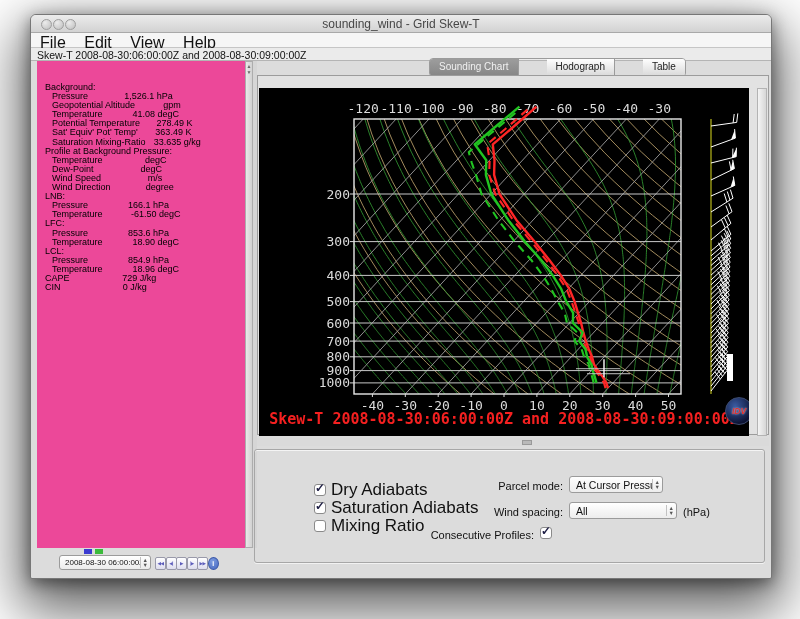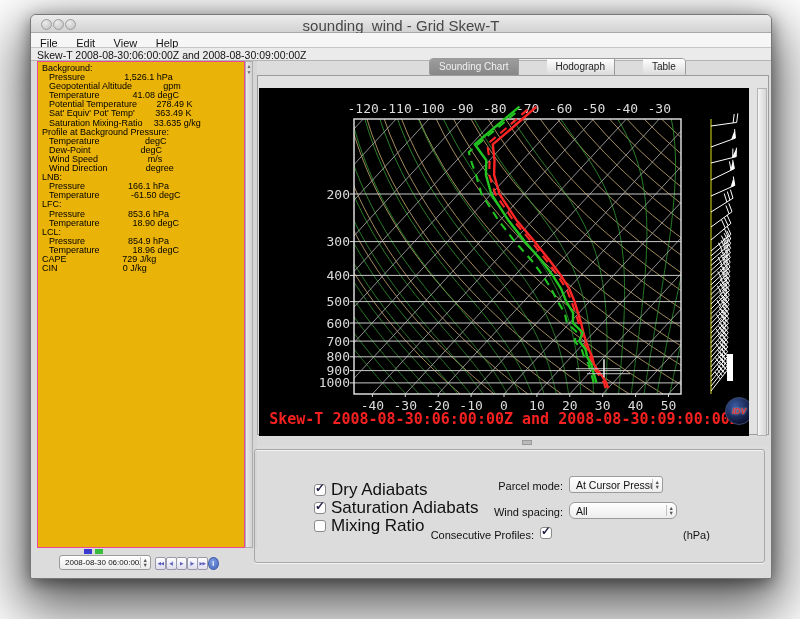--- a/index.html
+++ b/index.html
@@ -2,31 +2,31 @@
 <html><head>
 <meta charset="utf-8">
 <style>
   html,body{margin:0;padding:0;background:#ffffff;}
   .page{position:relative;width:800px;height:619px;overflow:hidden;font-family:"Liberation Sans",sans-serif;}
   .window{position:absolute;left:30px;top:14px;width:740px;height:563px;background:#dcdcdc;
     border:1px solid #777;border-radius:6px 6px 2px 2px;
     box-shadow:0 22px 55px 10px rgba(0,0,0,0.62),0 4px 16px rgba(0,0,0,0.45);}
   .titlebar{position:absolute;left:0;top:0;right:0;height:17px;border-radius:5px 5px 0 0;
     background:linear-gradient(#ececec,#d2d2d2);border-bottom:1px solid #a9a9a9;}
-  .title{position:absolute;left:0;right:0;top:2px;text-align:center;font-size:15px;color:#474747;}
+  .title{position:absolute;left:0;right:0;top:2px;text-align:center;font-size:12px;color:#474747;}
   .tl{position:absolute;top:4px;width:9px;height:9px;border-radius:50%;
     background:radial-gradient(circle at 35% 30%,#ececec,#bdbdbd);border:1px solid #9e9e9e;}
   .menubar{position:absolute;left:0;top:18px;right:0;height:14px;background:#f6f6f6;border-bottom:1px solid #c6c6c6;}
-  .menubar span{display:inline-block;margin:1px 0 0 14px;font-size:11px;color:#111;}
+  .menubar span{display:inline-block;margin:1px 0 0 14px;font-size:16px;color:#111;}
   .menubar span:first-child{margin-left:9px;}
   .infobar{position:absolute;left:0;top:33px;right:0;height:13px;background:#ebebeb;border-bottom:1px solid #b4b4b4;
     font-size:10.5px;color:#111;padding:1px 0 0 6px;box-sizing:border-box;}
   
-  .leftpanel{position:absolute;left:6px;top:46px;width:208px;height:487px;background:#eab308;border:1px solid #ec4899;
-    box-sizing:border-box;overflow:hidden;padding-top:2px;}
+  .leftpanel{position:absolute;left:6px;top:46px;width:208px;height:487px;background:#ec4899;border:4px solid #ec4899;
+    box-sizing:border-box;overflow:hidden;padding-top:18px;}
   .lrow{position:relative;height:9.1px;line-height:9.3px;font-size:9px;color:#000;white-space:nowrap;
     display:flex;padding:0 32px 0 4px;}
   .lrow.ind{padding-left:11px;}
   .lrow .ll{flex:0 0 auto;}
   .lrow .lv{flex:1 1 auto;text-align:center;}
   .lscroll{position:absolute;left:214px;top:46px;width:8px;height:487px;background:linear-gradient(90deg,#e9e9e9,#d2d2d2);
     border:1px solid #adadad;box-sizing:border-box;}
   .lscroll .ar{position:absolute;left:0;width:100%;text-align:center;font-size:5px;line-height:5px;color:#666;}
   .vsplit{position:absolute;left:222px;top:46px;width:4px;height:487px;background:#d6d6d6;}
   
@@ -550,28 +550,28 @@
     <div class="ctl-label" style="left:432px;top:465px;width:100px;">Parcel mode:</div>
     <div class="dropdown" style="left:538px;top:461px;width:94px;">
       <span class="dtext">At Cursor Pressure</span>
       <span class="ddarrows">
           <span>▲</span>
           <span>▼</span>
         </span>
     </div>
 
     <div class="ctl-label" style="left:432px;top:491px;width:100px;">Wind spacing:</div>
-    <div class="dropdown" style="left:538px;top:487px;width:108px;border-radius:6px;">
+    <div class="dropdown" style="left:538px;top:487px;width:108px;">
       <span class="dtext">All</span>
       <span class="ddarrows">
           <span>▲</span>
           <span>▼</span>
         </span>
     </div>
-    <div class="ctl-label" style="left:652px;top:491px;text-align:left;margin-top:23px;">(hPa)</div>
+    <div class="ctl-label" style="left:652px;top:491px;text-align:left;">(hPa)</div>
 
     <div class="ctl-label" style="left:353px;top:514px;width:150px;">Consecutive Profiles:</div>
     <span class="cb checked" id="consec-cb" style="position:absolute;left:509px;top:512px;">
         <span class="mk">✓</span>
       </span>
 
   </div>
 </div>
 
 </body></html>

